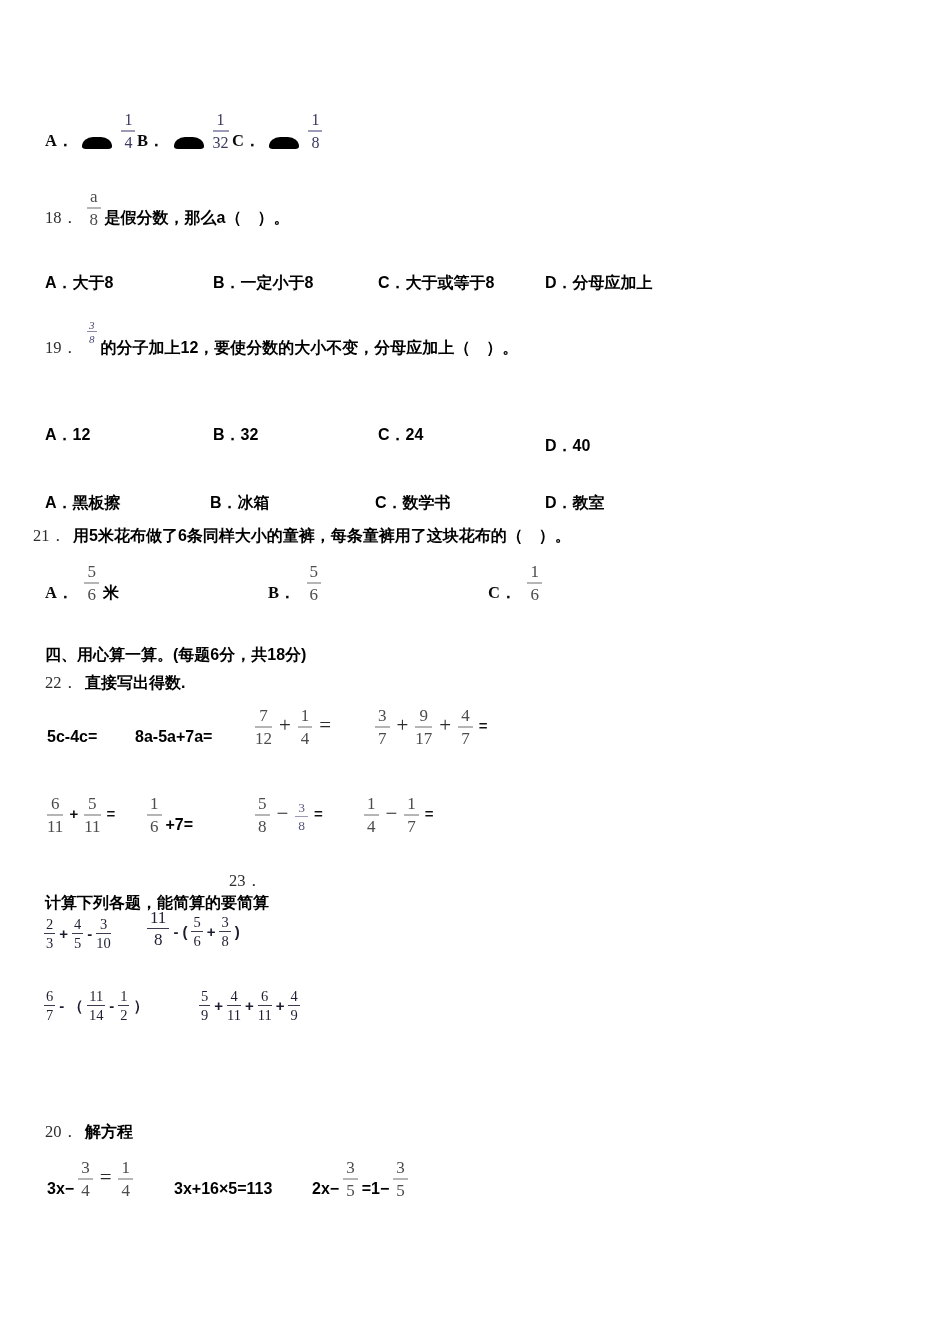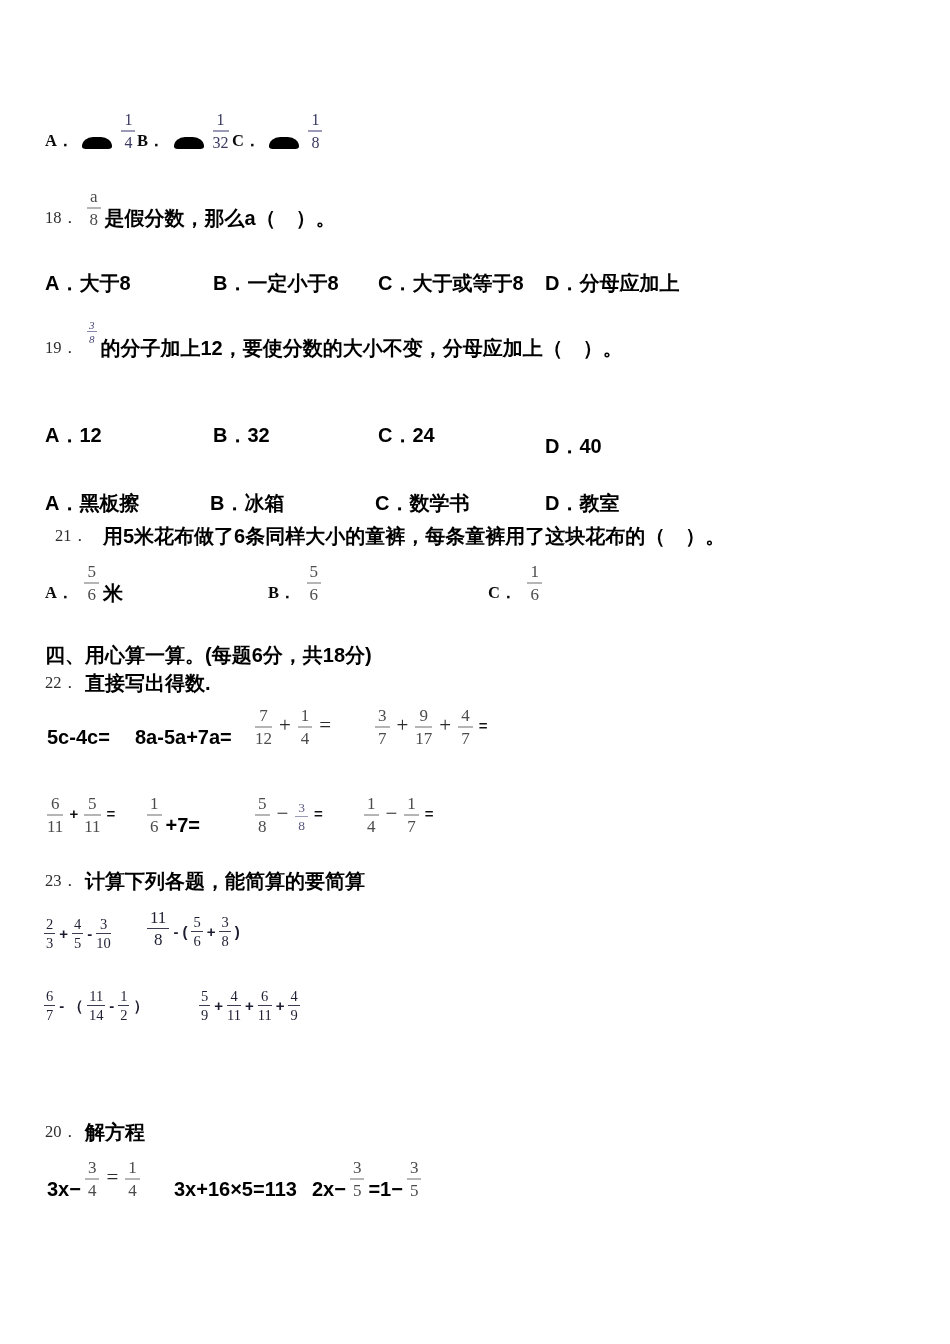--- a/index.html
+++ b/index.html
@@ -2,21 +2,21 @@
 <html><head>
 <meta charset="utf-8">
 <style>
   html,body{margin:0;padding:0;background:#fff;}
   .page{
     position:relative;width:950px;height:1344px;background:#ffffff;
     font-family:"Liberation Sans",sans-serif;overflow:hidden;color:#000;
   }
   .cell{position:absolute;display:flex;align-items:flex-end;white-space:nowrap;}
   
-  .b,.tok-b{font-weight:bold;color:#000;font-size:20px;line-height:22px;font-family:"Liberation Sans",sans-serif;}
+  .b,.tok-b{font-weight:bold;color:#000;font-size:16px;line-height:22px;font-family:"Liberation Sans",sans-serif;}
   .tok-b{margin:0 2px;}
   .r,.tok-r{font-family:"Liberation Serif",serif;font-weight:normal;color:#2e2e2e;font-size:16.5px;line-height:22px;margin-right:7px;}
   .tok-lbl{font-family:"Liberation Serif",serif;font-weight:bold;color:#0a0a0a;font-size:16.5px;line-height:22px;margin-right:9px;}
   .tok-op{font-family:"Liberation Serif",serif;color:#2b2b2b;font-size:21px;line-height:21px;margin:0 5px 12px;}
   .tok-opb{font-weight:bold;color:#111;font-size:15px;line-height:15px;margin:0 4px 15px;}
   .tok-s{font-weight:bold;color:#1c1c30;font-size:15px;line-height:16px;margin:0 2px 9px;}
   
   .blob{display:inline-block;width:30px;height:12px;background:#000;
         border-radius:12px 12px 4px 4px / 10px 10px 3px 3px;margin:0 7px 3px 0;}
   
@@ -114,21 +114,21 @@
   <div class="cell" style="left:210px;top:492px;">
       <span class="b">B．冰箱</span>
     </div>
   <div class="cell" style="left:375px;top:492px;">
       <span class="b">C．数学书</span>
     </div>
   <div class="cell" style="left:545px;top:492px;">
       <span class="b">D．教室</span>
     </div>
 
-  <div class="cell" style="left:55px;top:525px;gap:8px;">
+  <div class="cell" style="left:33px;top:525px;">
     <span class="r">21．</span>
     <span class="b">用5米花布做了6条同样大小的童裤，每条童裤用了这块花布的（　）。</span>
   </div>
   <div class="cell" style="left:45px;top:562px;">
       <span class="tok-lbl">A．</span>
       <span class="fr fr-gray">
         <span class="n">5</span>
         <span class="d">6</span>
       </span>
       <span class="tok-b">米</span>
@@ -228,21 +228,21 @@
         <span class="d">4</span>
       </span>
       <span class="tok-op">−</span>
       <span class="fr fr-gray">
         <span class="n">1</span>
         <span class="d">7</span>
       </span>
       <span class="tok-opb">=</span>
     </div>
 
-  <div class="cell" style="left:45px;top:870px;">
+  <div class="cell" style="left:45px;top:870px;flex-direction:column;">
     <span class="r">23．</span>
     <span class="b">计算下列各题，能简算的要简算</span>
   </div>
   <div class="cell" style="left:42px;top:916px;">
       <span class="fr fr-cmp">
         <span class="n">2</span>
         <span class="d">3</span>
       </span>
       <span class="tok-s">+</span>
       <span class="fr fr-cmp">

